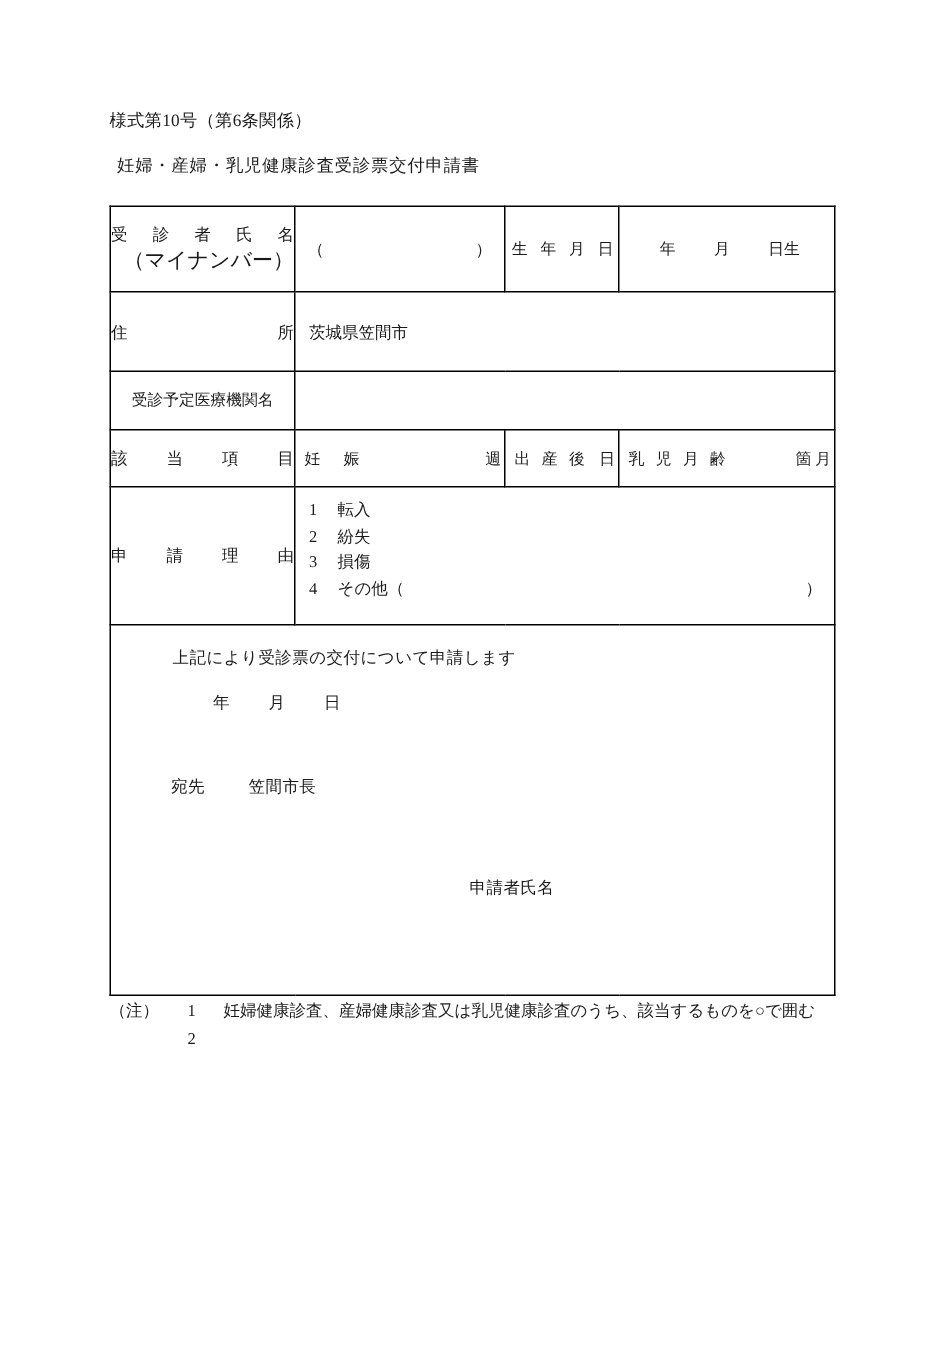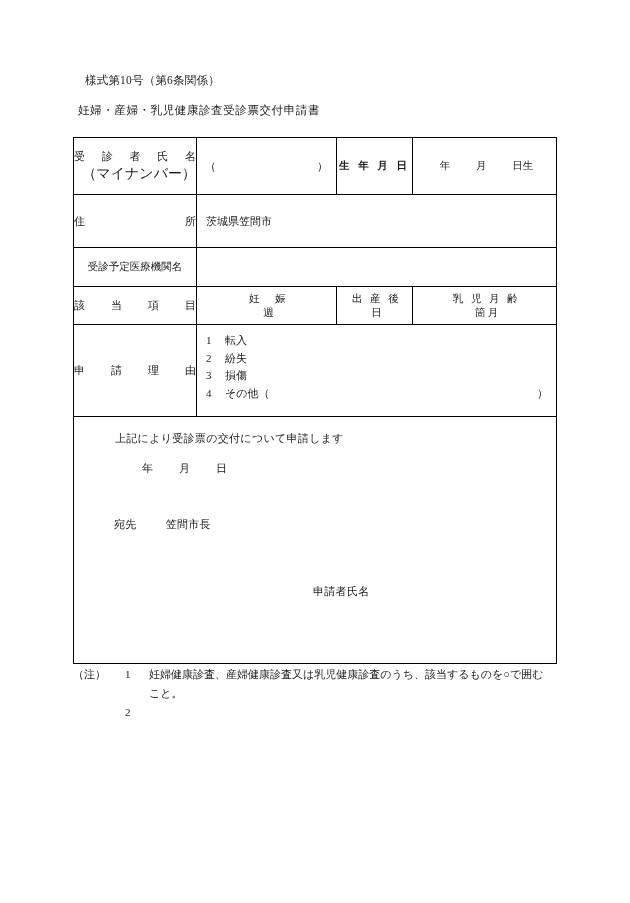--- a/index.html
+++ b/index.html
@@ -19,21 +19,21 @@
 
   .page {
     position: absolute;
     inset: 0;
     background: #ffffff;
   }
 
   
   .form-no {
     position: absolute;
-    left: 85px;
+    left: 73px;
     top: 73px;
     font-size: 11.5px;
     letter-spacing: 0.2px;
     white-space: nowrap;
   }
   .doc-title {
     position: absolute;
     left: 78px;
     top: 103px;
     width: 483px;
@@ -94,26 +94,25 @@
 
   .paren-field {
     display: flex;
     align-items: center;
     padding: 0 8px;
     font-size: 11px;
   }
   .paren-field .gap { flex: 1; }
 
   .dob-label {
-    text-align: center;
+    text-align: right;
     letter-spacing: 3px;
     white-space: nowrap;
     font-size: 10.5px;
     padding: 0 4px;
-    font-weight: bold;
   }
   .dob-value {
     display: flex;
     justify-content: space-around;
     align-items: center;
     padding: 0 10px 0 14px;
     font-size: 10.5px;
     white-space: nowrap;
   }
 
@@ -122,21 +121,20 @@
     font-size: 11px;
   }
 
   .item-seg {
     display: flex;
     justify-content: space-between;
     align-items: center;
     padding: 0 2px 0 6px;
     font-size: 10.5px;
     white-space: nowrap;
-    flex-direction: column;
   }
   .item-seg .seg-label { letter-spacing: 2.5px; }
   .item-seg .seg-unit  { letter-spacing: 0; }
 
   .reason-list {
     padding: 7px 8px 4px 9px;
     font-size: 11px;
     line-height: 17.5px;
   }
   .reason-row {
@@ -371,20 +369,19 @@
 
     </tbody>
   </table>
 
   <div class="notes">
     <div class="note-row">
       <span class="note-tag">（注）</span>
       <span class="note-num">1</span>
       <span class="note-body">妊婦健康診査、産婦健康診査又は乳児健康診査のうち、該当するものを○で囲む</span>
     </div>
-    <div class="note-cont">こと。</div>
     <div class="note-row">
       <span class="note-tag"></span>
       <span class="note-num">2</span>
     </div>
   </div>
 
 </div>
 
 </body></html>

